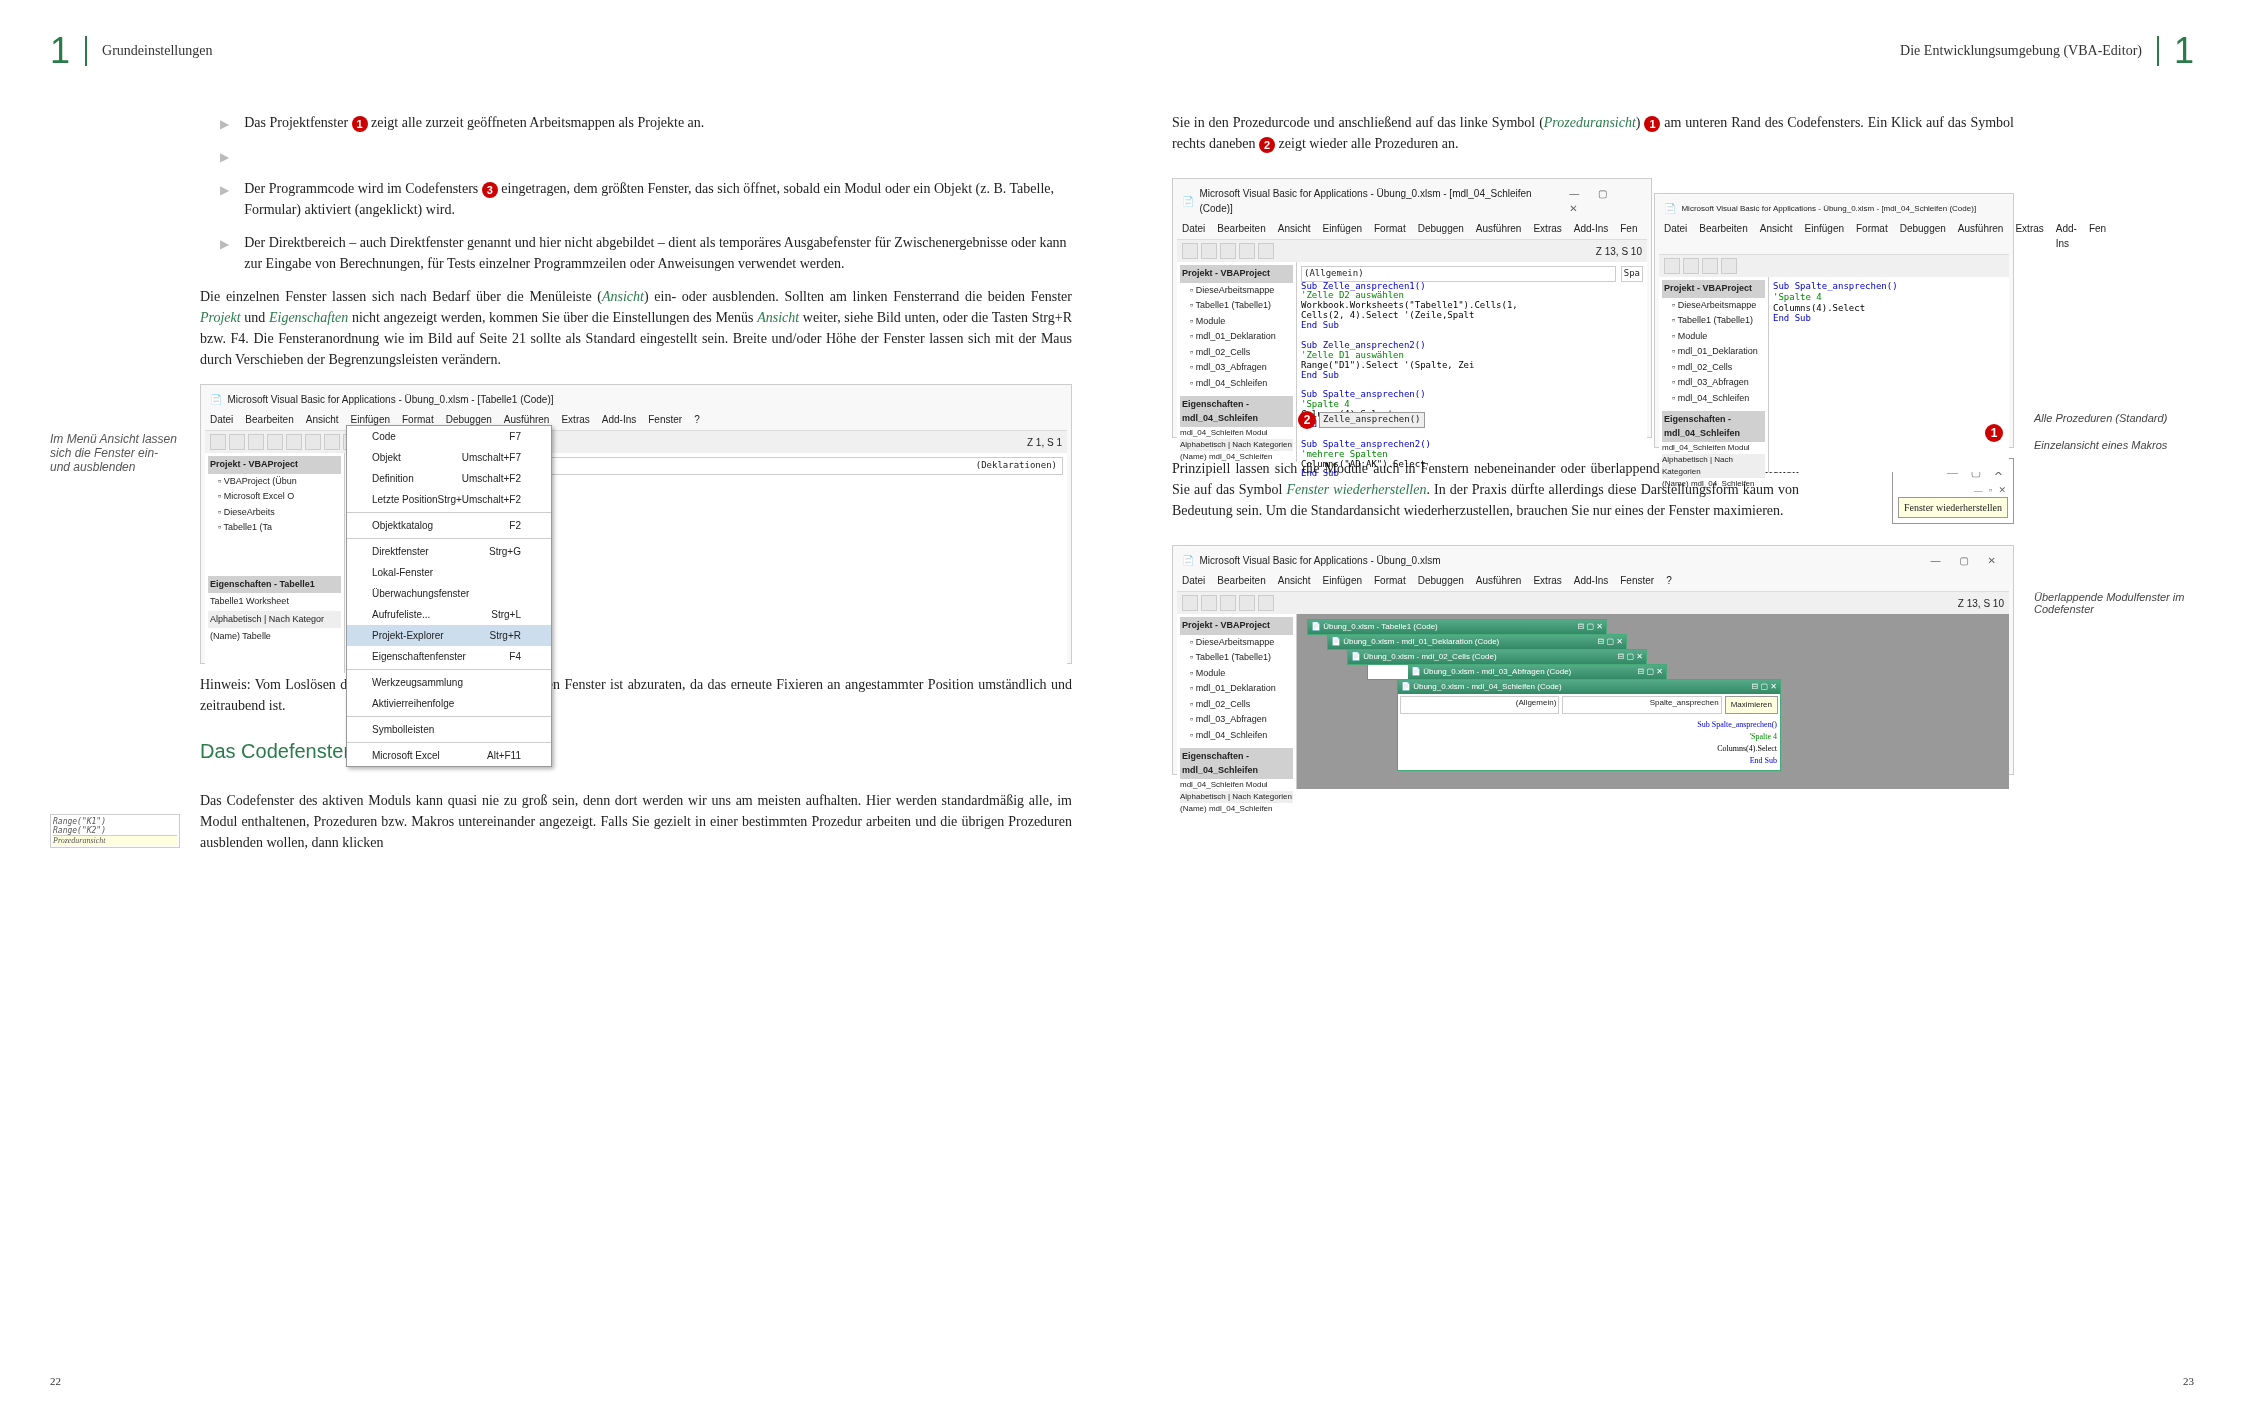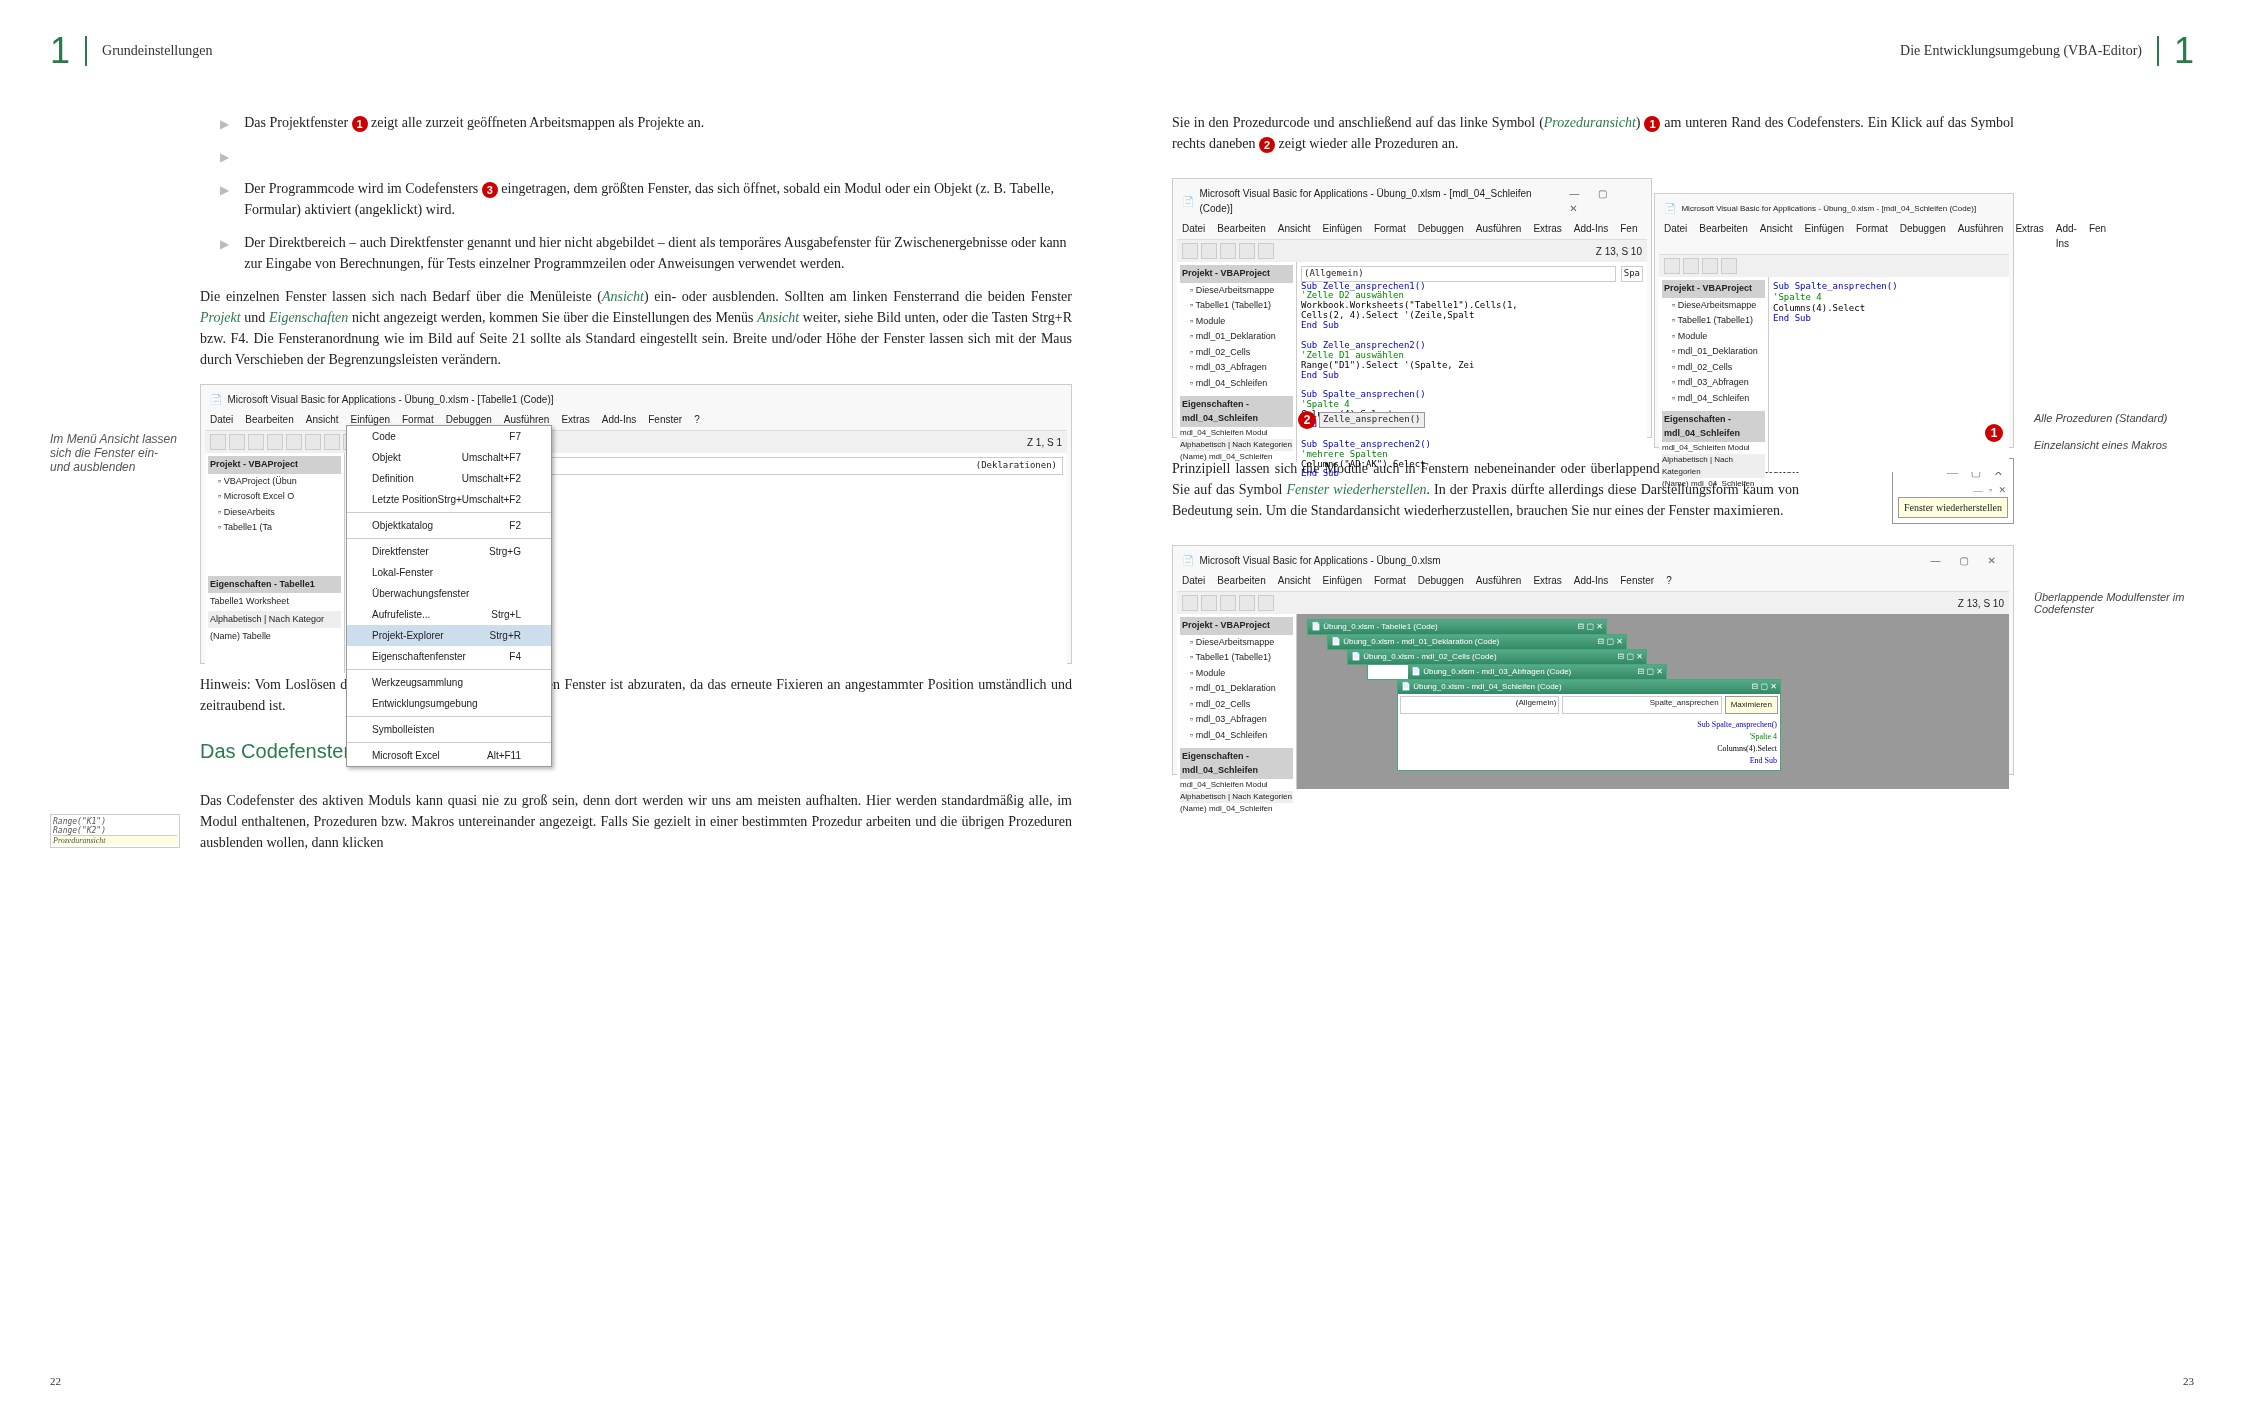--- a/index.html
+++ b/index.html
@@ -181,21 +181,21 @@
             <div class="item">
               <span>Eigenschaftenfenster</span>
               <span>F4</span>
             </div>
             <div class="sep"></div>
             <div class="item">
               <span>Werkzeugsammlung</span>
               <span></span>
             </div>
             <div class="item">
-              <span>Entwicklungsumgebung</span>
+              <span>Aktivierreihenfolge</span>
               <span></span>
             </div>
             <div class="sep"></div>
             <div class="item">
               <span>Symbolleisten</span>
               <span></span>
             </div>
             <div class="sep"></div>
             <div class="item">
               <span>Microsoft Excel</span>

